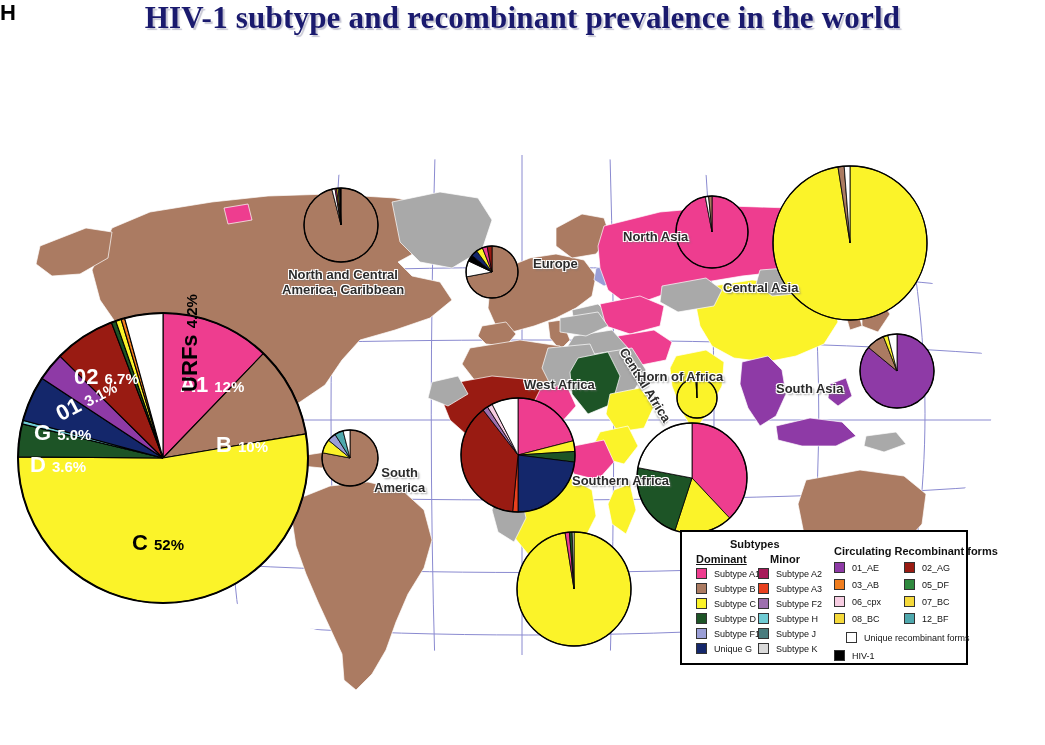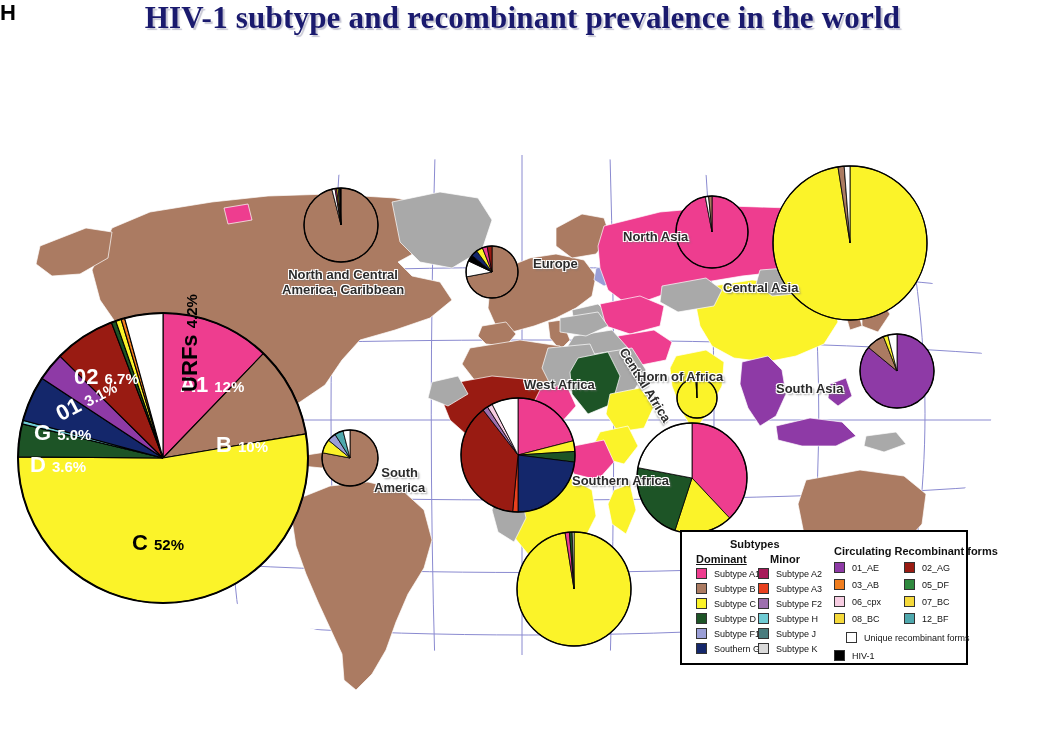--- a/index.html
+++ b/index.html
@@ -330,21 +330,21 @@
         <div class="lgt" style="left: 32px; top: 37px;">Subtype A1</div>
         <div class="sw" style="left: 14px; top: 51px; background: rgb(171, 123, 98);"></div>
         <div class="lgt" style="left: 32px; top: 52px;">Subtype B</div>
         <div class="sw" style="left: 14px; top: 66px; background: rgb(251, 243, 41);"></div>
         <div class="lgt" style="left: 32px; top: 67px;">Subtype C</div>
         <div class="sw" style="left: 14px; top: 81px; background: rgb(29, 84, 38);"></div>
         <div class="lgt" style="left: 32px; top: 82px;">Subtype D</div>
         <div class="sw" style="left: 14px; top: 96px; background: rgb(154, 158, 214);"></div>
         <div class="lgt" style="left: 32px; top: 97px;">Subtype F1</div>
         <div class="sw" style="left: 14px; top: 111px; background: rgb(20, 39, 107);"></div>
-        <div class="lgt" style="left: 32px; top: 112px;">Southern G</div>
+        <div class="lgt" style="left: 32px; top: 112px;">Unique G</div>
         <div class="sw" style="left: 76px; top: 36px; background: rgb(167, 27, 90);"></div>
         <div class="lgt" style="left: 94px; top: 37px;">Subtype A2</div>
         <div class="sw" style="left: 76px; top: 51px; background: rgb(232, 64, 31);"></div>
         <div class="lgt" style="left: 94px; top: 52px;">Subtype A3</div>
         <div class="sw" style="left: 76px; top: 66px; background: rgb(157, 111, 174);"></div>
         <div class="lgt" style="left: 94px; top: 67px;">Subtype F2</div>
         <div class="sw" style="left: 76px; top: 81px; background: rgb(111, 203, 212);"></div>
         <div class="lgt" style="left: 94px; top: 82px;">Subtype H</div>
         <div class="sw" style="left: 76px; top: 96px; background: rgb(74, 124, 126);"></div>
         <div class="lgt" style="left: 94px; top: 97px;">Subtype J</div>

